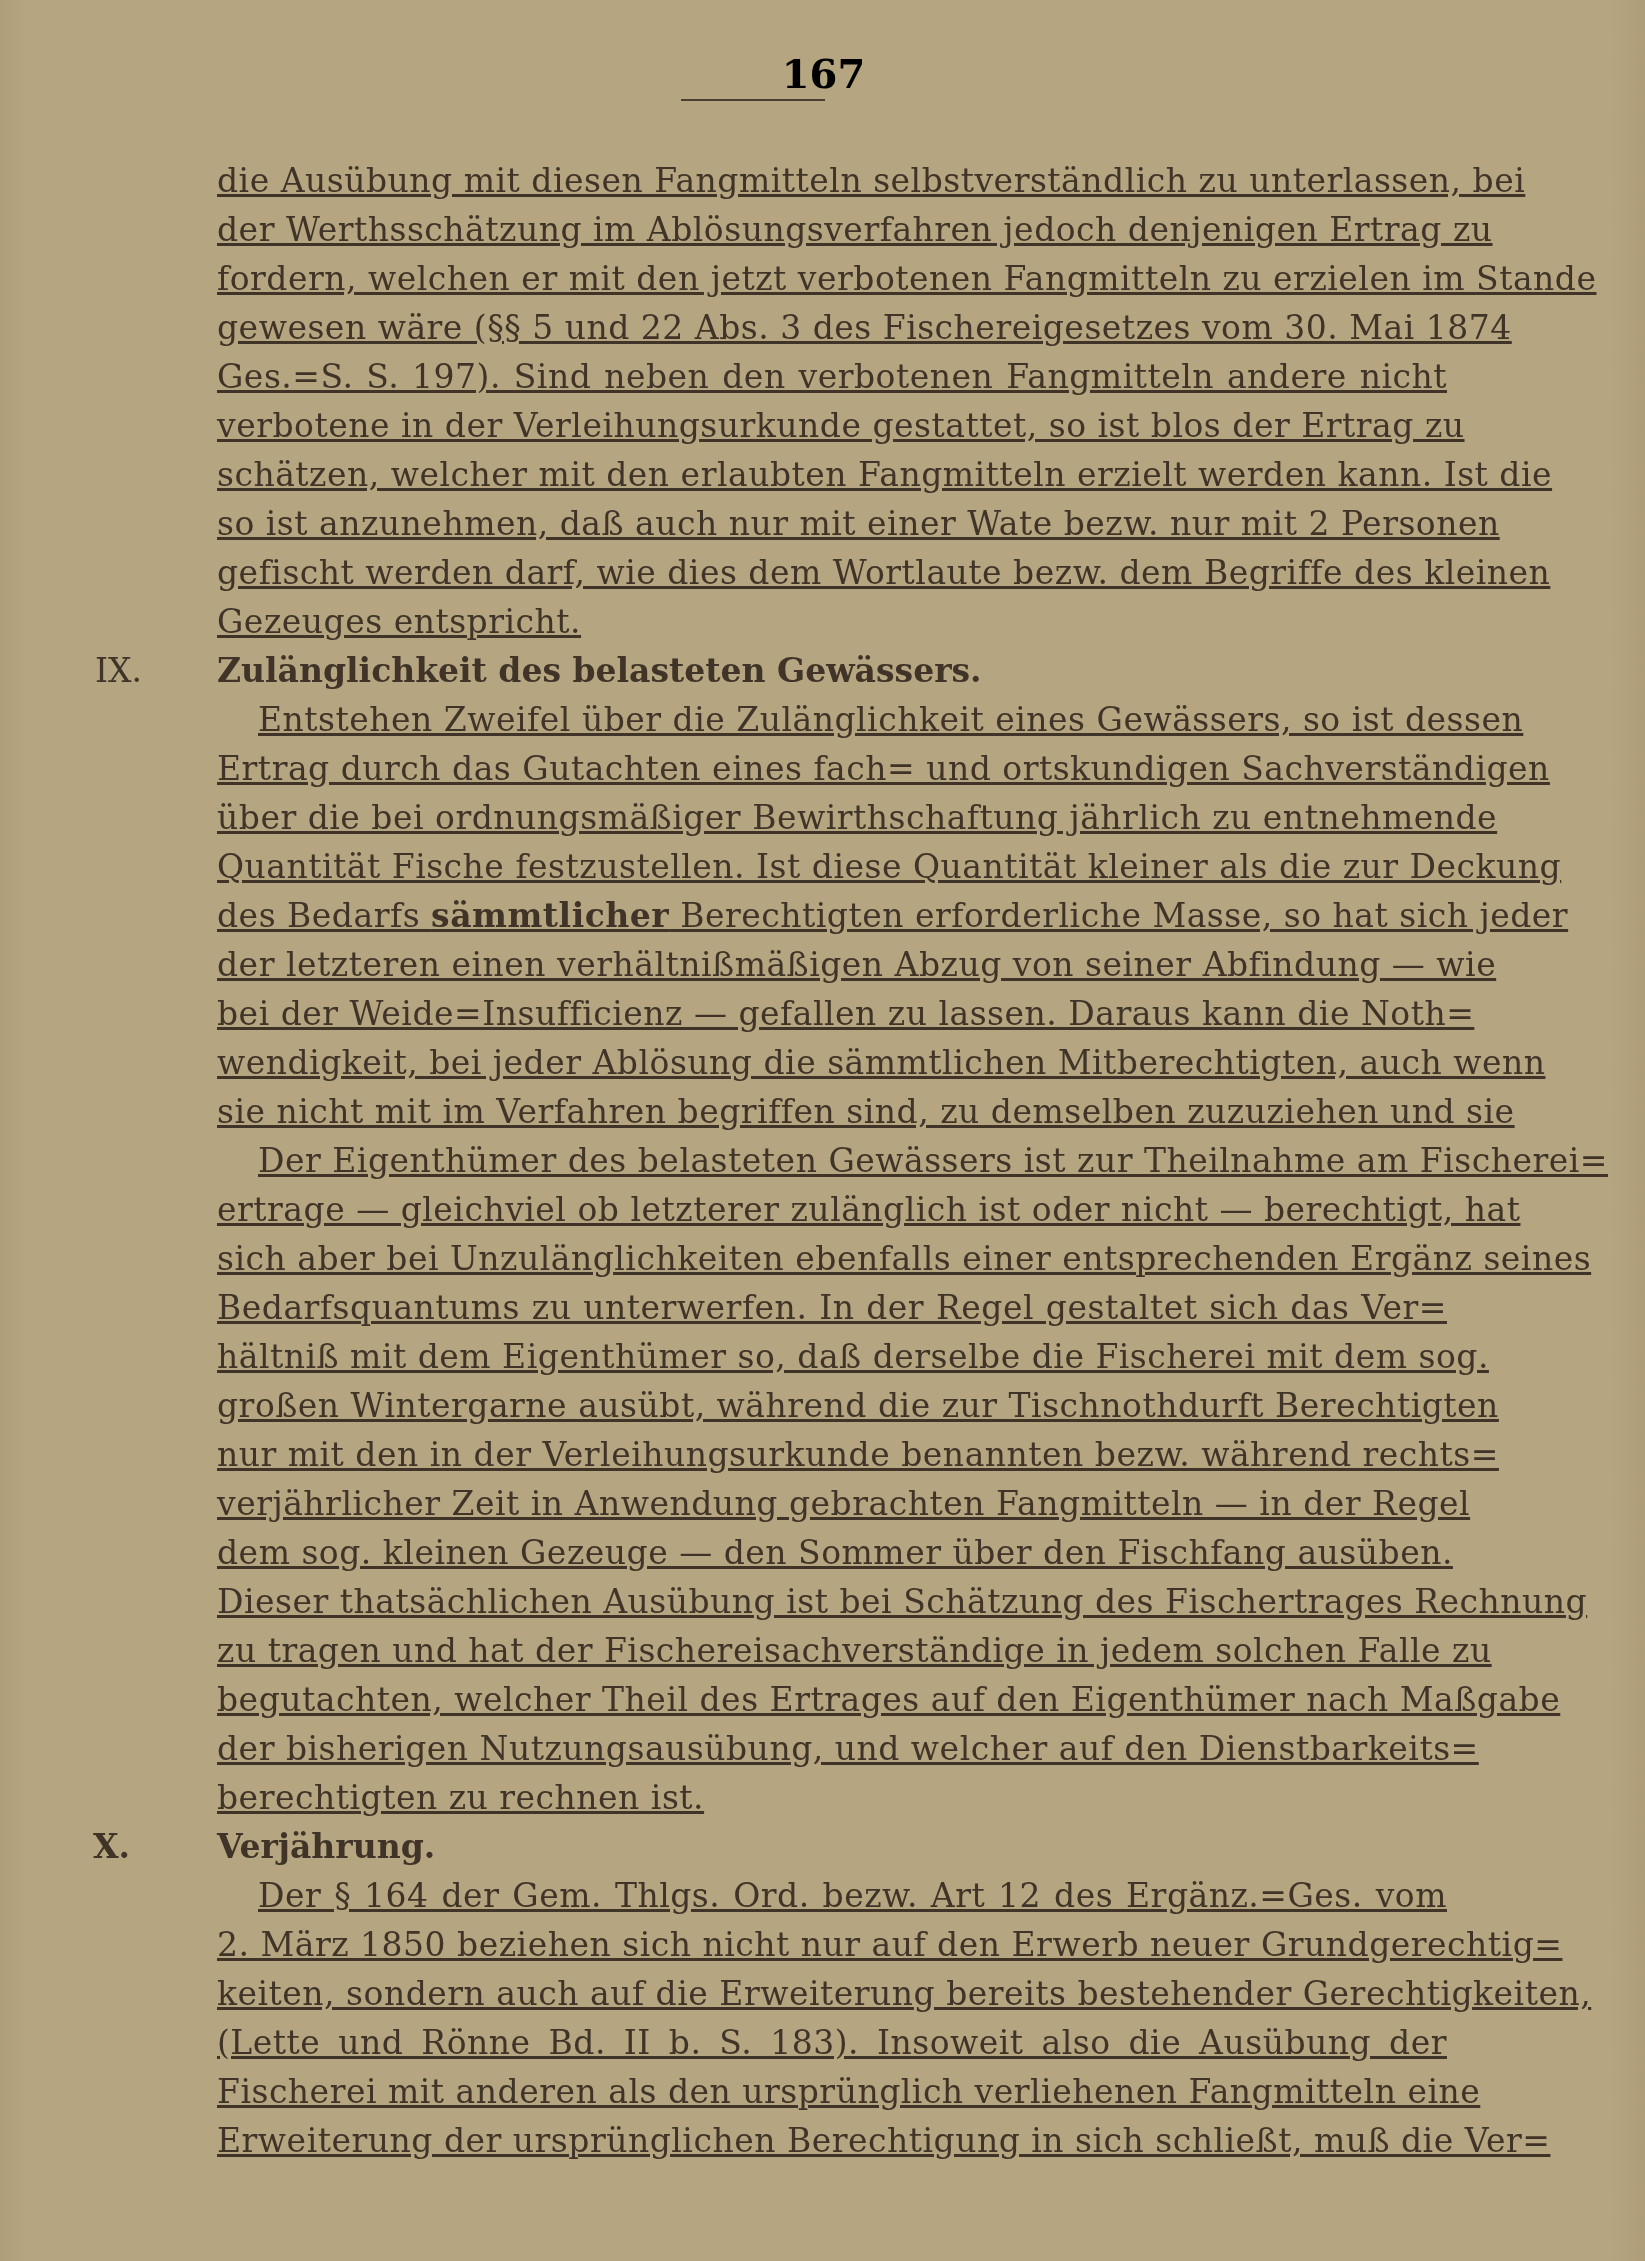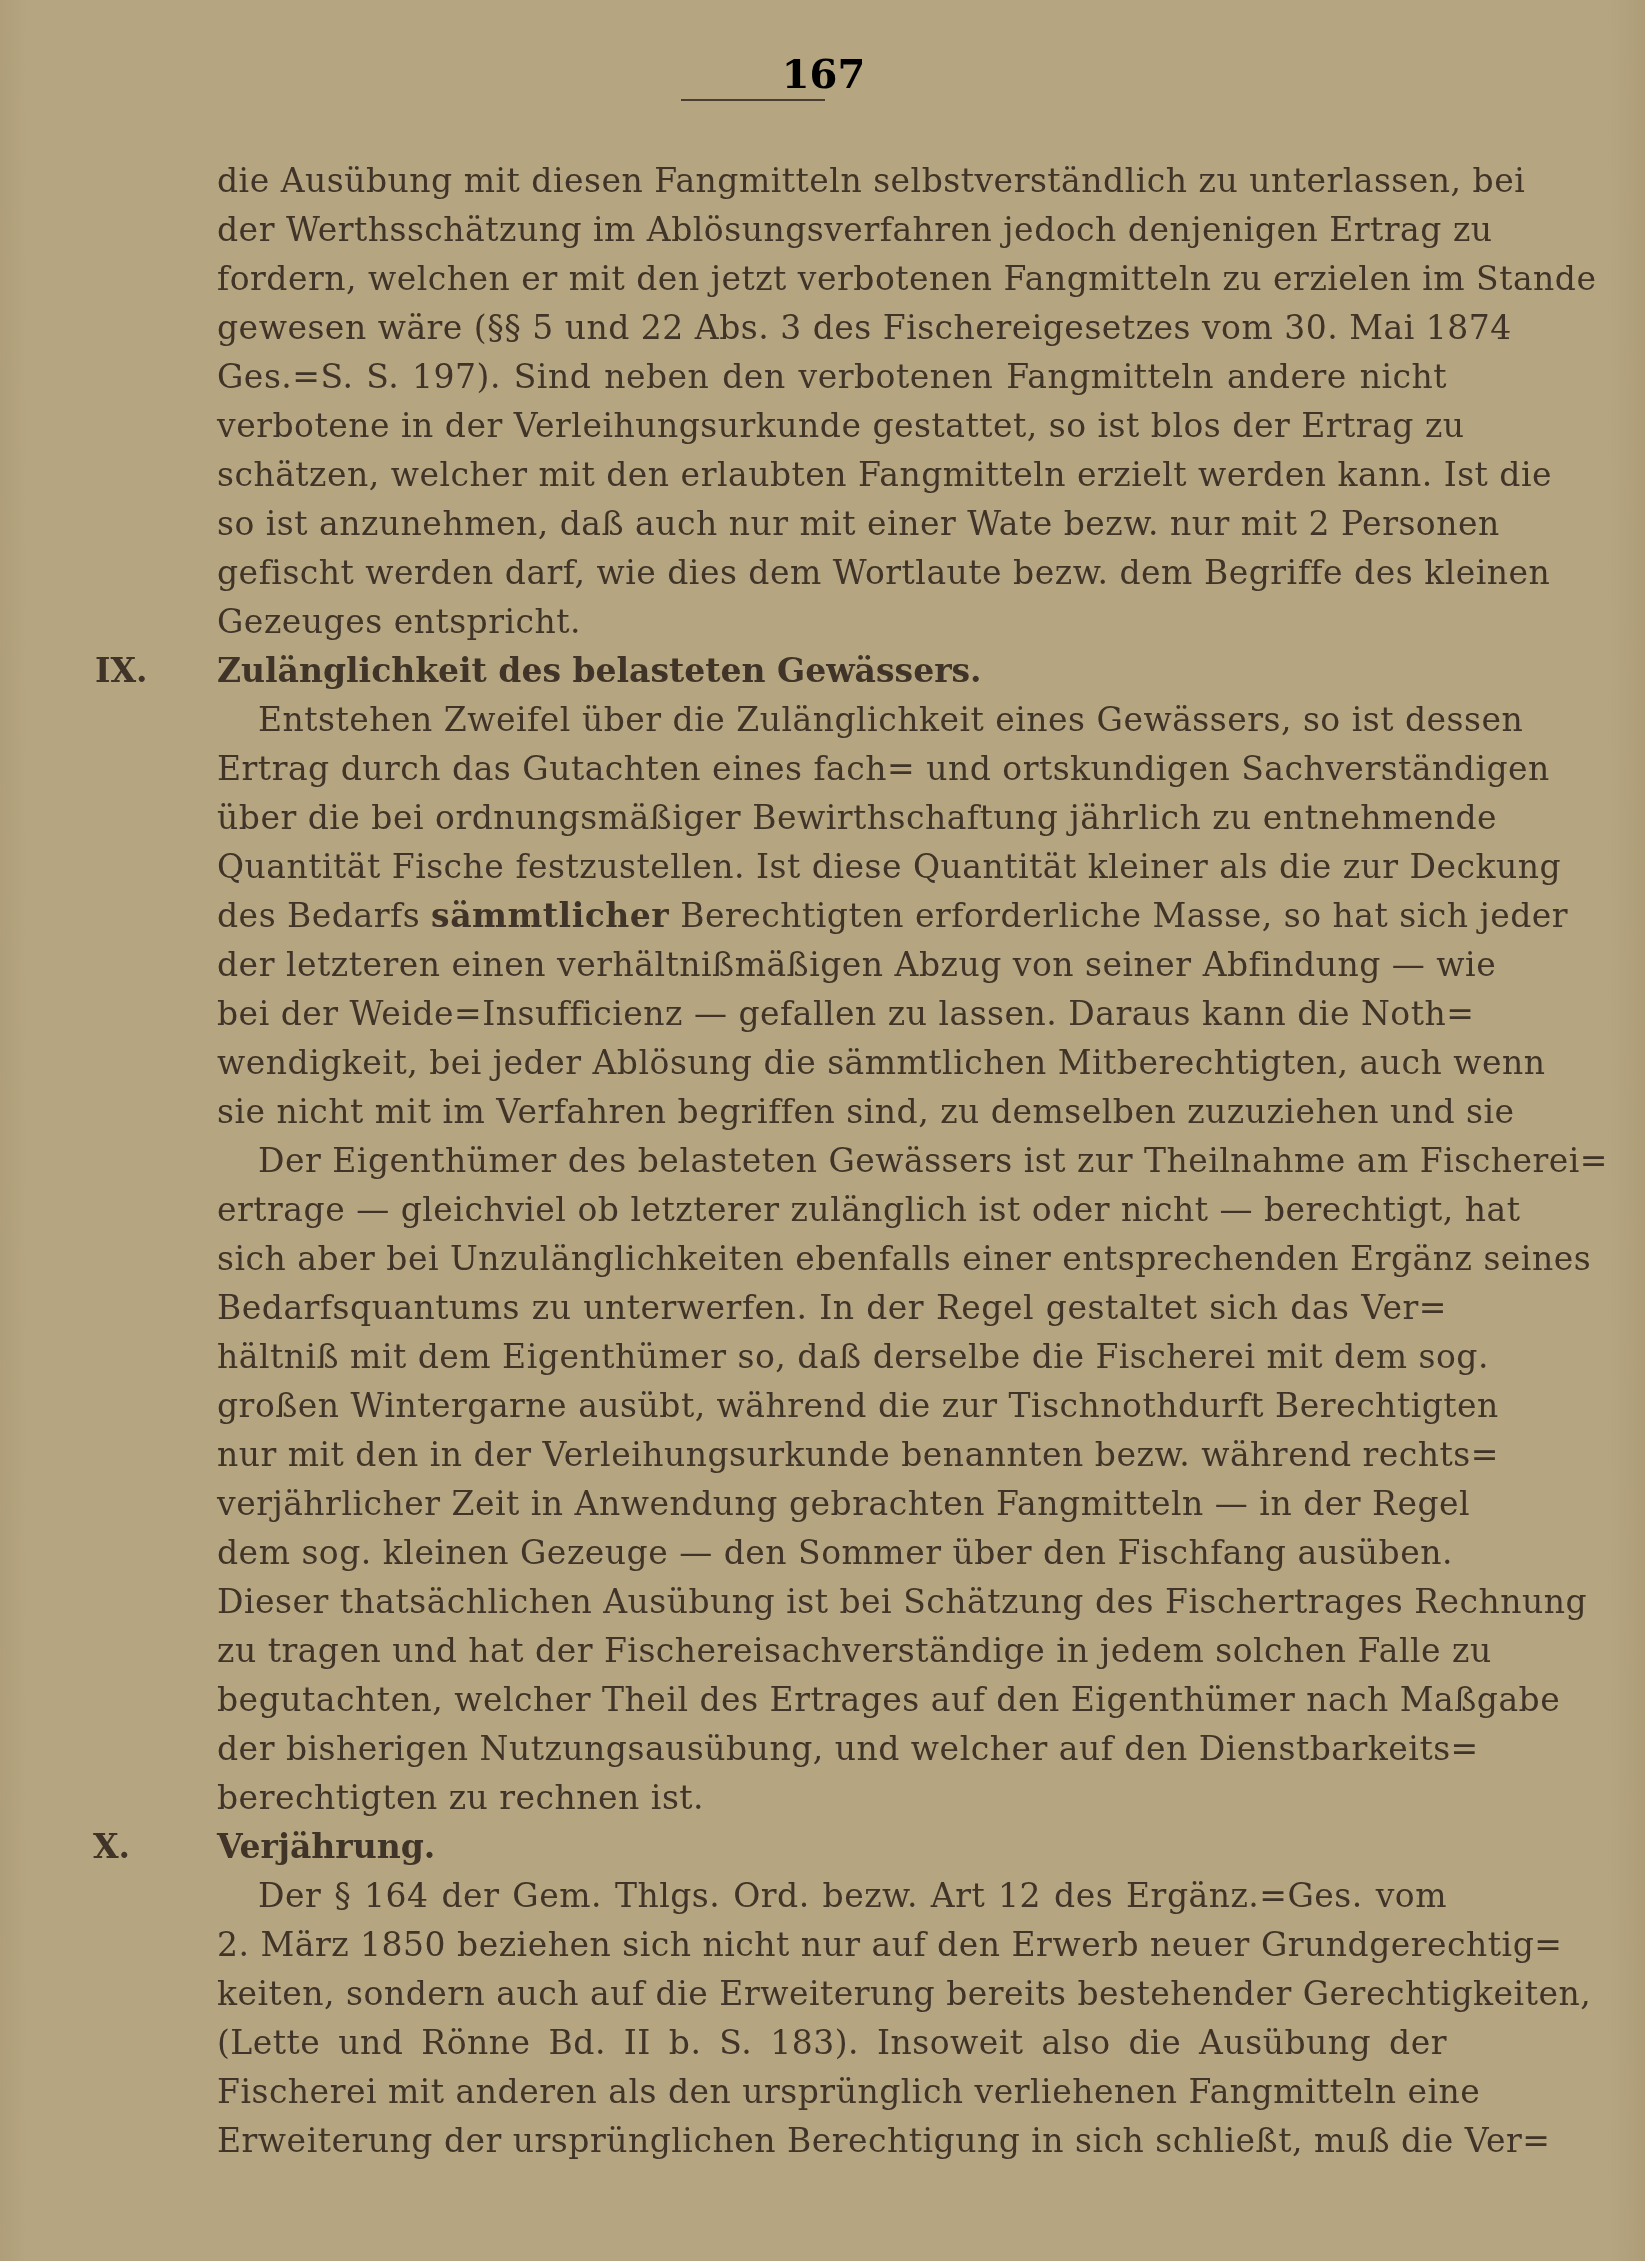--- a/index.html
+++ b/index.html
@@ -16,25 +16,26 @@
     font-size: 40px; font-weight: bold; line-height: 1; color: #000000;
   }
   .page-rule {
     position: absolute; left: 681px; top: 99px; width: 144px; height: 2.3px; background: #4a3e30;
   }
   .content { position: absolute; left: 217px; top: 156px; width: 1230px; }
   .line {
     height: 49px; font-size: 33px; line-height: 49px;
     white-space: nowrap; text-align: justify; text-align-last: justify;
     letter-spacing: 0.5px;
+    text-decoration: underline;
   }
   .line.last { text-align-last: left; }
   .line.indent { padding-left: 41px; }
   .heading { height: 49px; font-size: 33px; line-height: 49px; font-weight: bold; white-space: nowrap; position: relative; }
-  .heading .num { position: absolute; font-weight: bold; }
+  .heading .num { position: absolute; font-weight: normal; }
   .heading.h9 .num { left: -122px; }
   .heading.h10 .num { left: -124px; font-weight: bold; }
   .bold { font-weight: bold; }
 </style>
 </head>
 <body>
 
 <div class="page-number">167</div>
 <div class="page-rule"></div>
 

